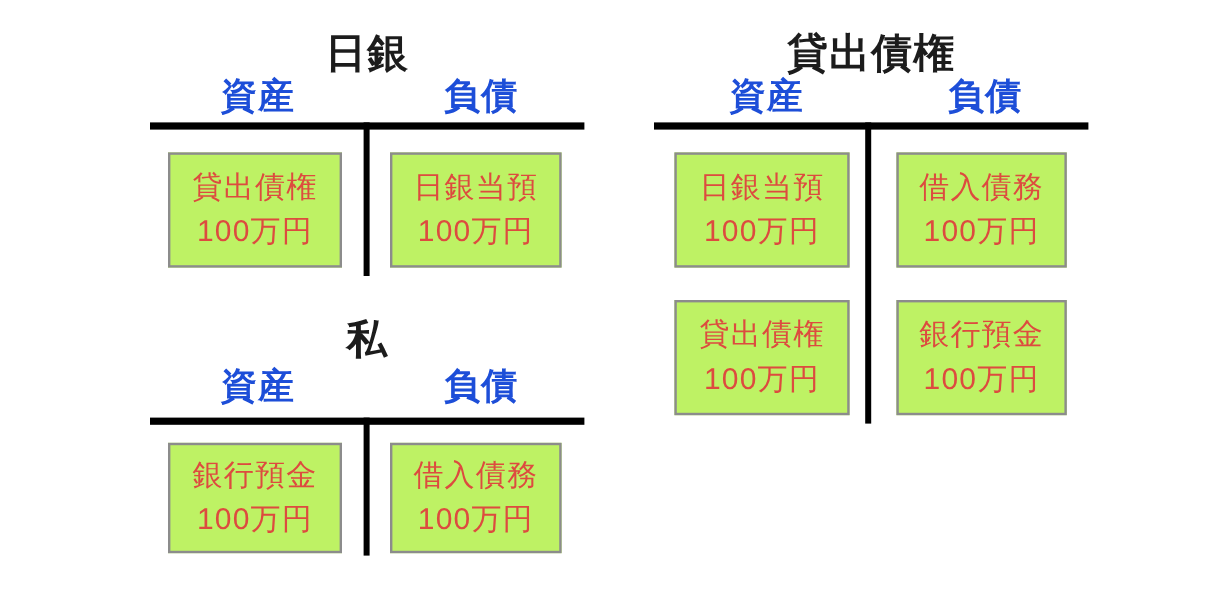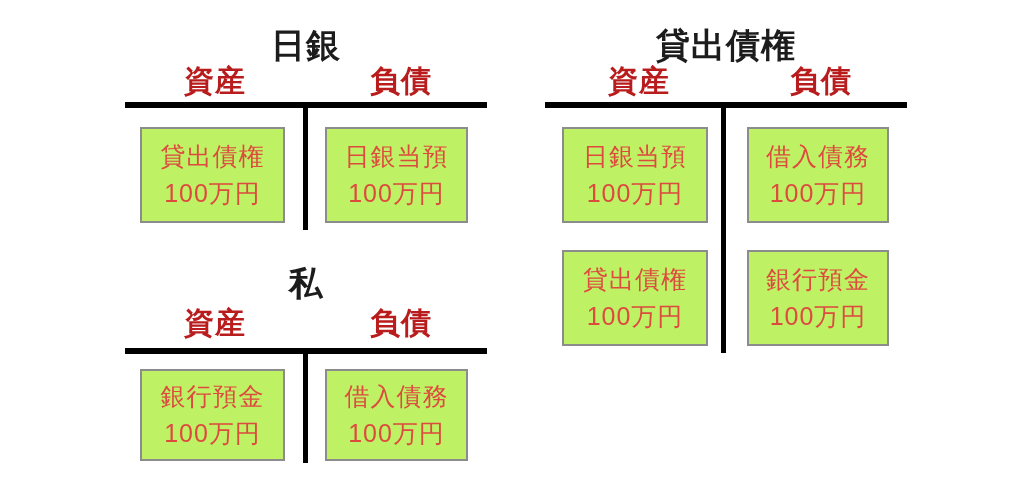--- a/index.html
+++ b/index.html
@@ -17,21 +17,21 @@
     font-weight:bold;
     color:#1c1c1c;
     line-height:1.15;
     letter-spacing:1px;
   }
   .col-label{
     position:absolute;
     text-align:center;
     font-size:30px;
     font-weight:bold;
-    color:#b91c1c;
+    color:#1d4ed8;
     line-height:1.15;
     letter-spacing:1px;
   }
   .hline{
     position:absolute;
     height:6px;
     background:#000000;
   }
   .vline{
     position:absolute;

